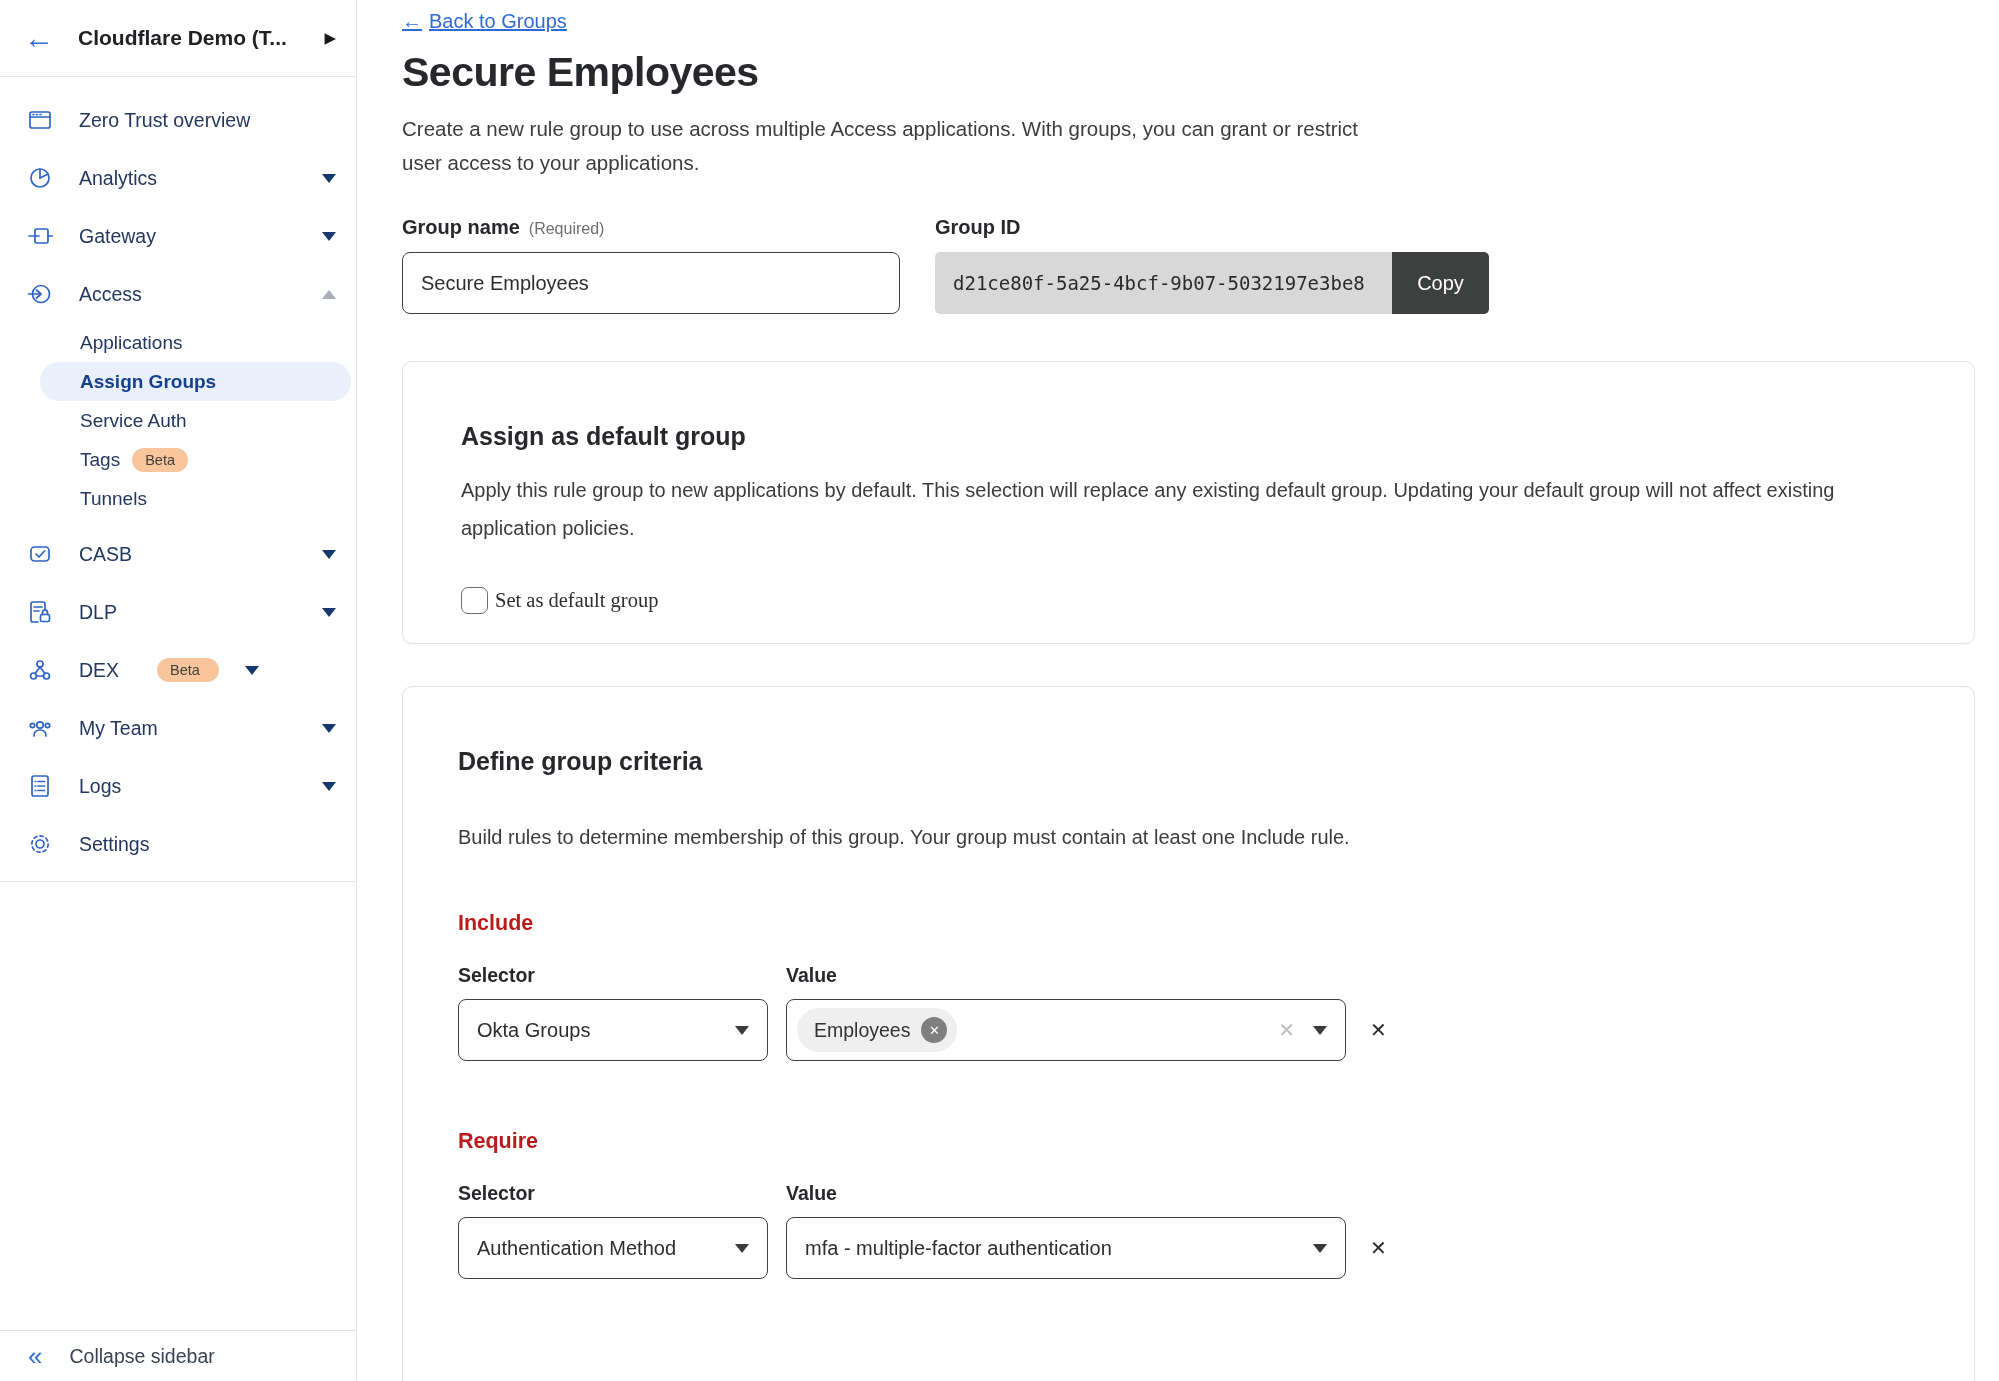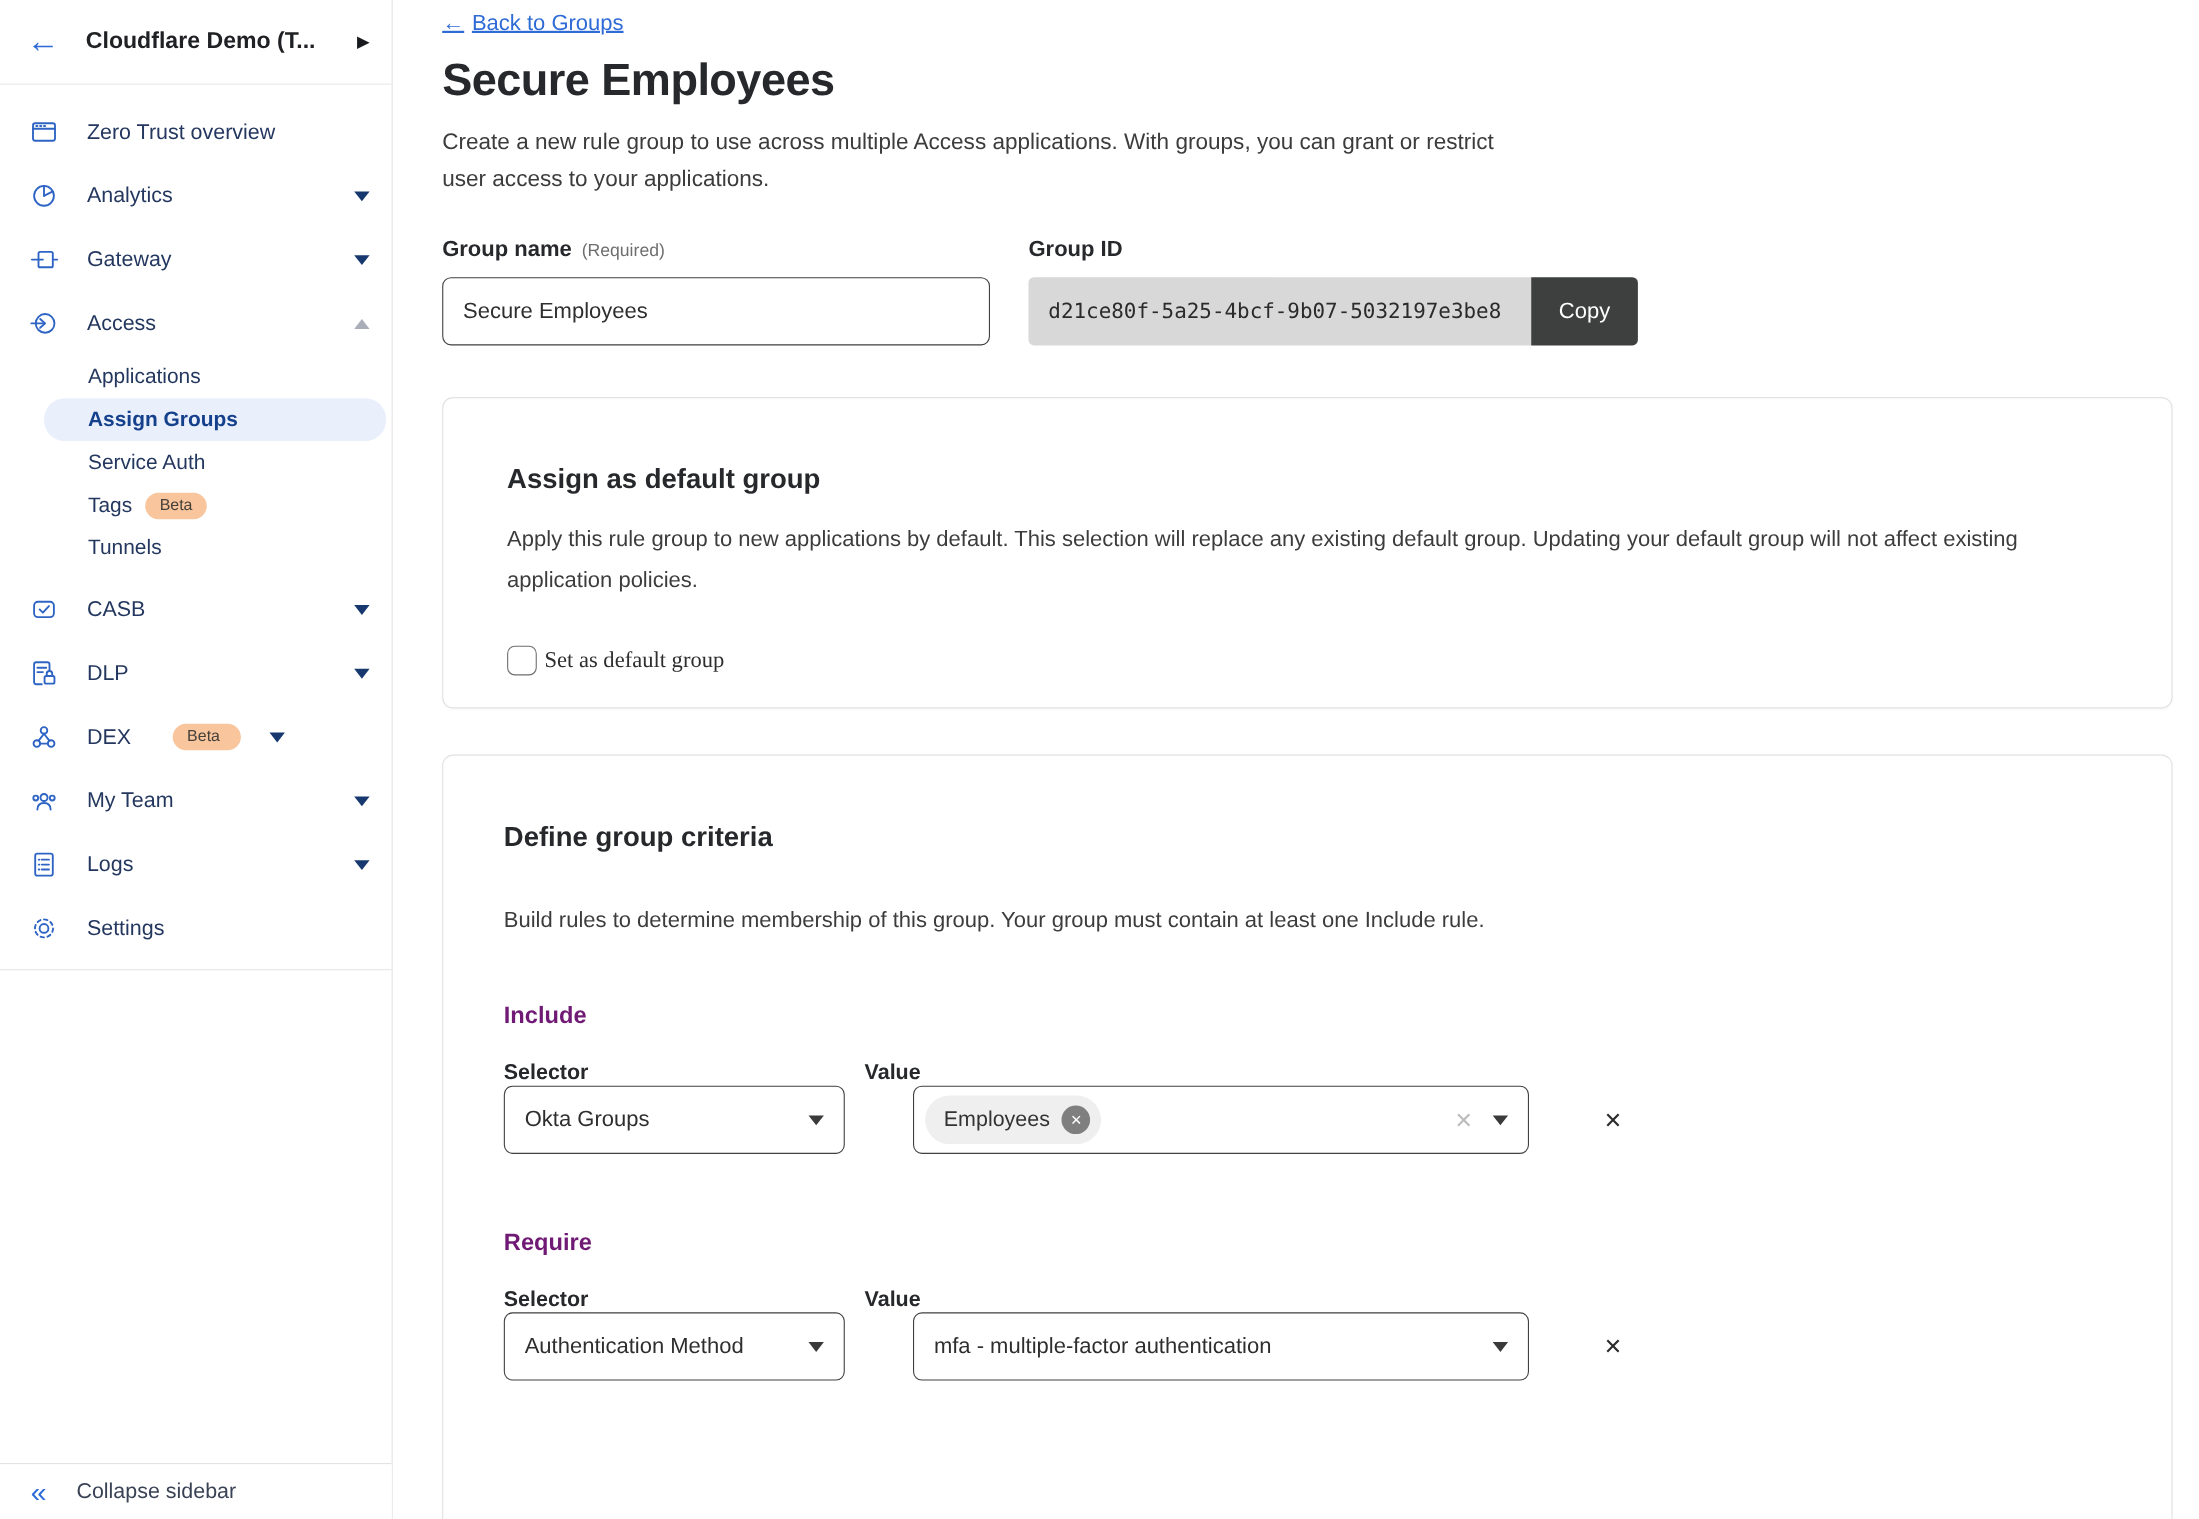--- a/index.html
+++ b/index.html
@@ -71,26 +71,26 @@
           border-radius:10px; box-shadow:0 1px 2px rgba(0,0,0,0.03); }
   .card1 { margin-top:47px; height:283px; padding:60px 58px 0; }
   .card-title { font-size:25px; font-weight:bold; color:#26282b; }
   .card-desc { margin-top:20px; font-size:20px; color:#3c3c3c; line-height:38px; }
   .checkbox-row { margin-top:40px; display:flex; align-items:center; gap:7px; cursor:pointer;font-family:Liberation Serif, serif; }
   .checkbox { width:27px; height:27px; border:1.6px solid #6e6e6e;
               border-radius:7px; background:#fff; }
   .checkbox-label { font-size:20.5px; color:#2e2e2e; }
   .card2 { margin-top:42px; height:760px; padding:60px 55px 0; }
   .card2 .card-desc { margin-top:42px; }
-  .rule-heading { margin-top:55px; font-size:21.5px; font-weight:bold; color:#701a75; }
+  .rule-heading { margin-top:55px; font-size:21.5px; font-weight:bold; color:#b91c1c; }
   .rule-heading.require { margin-top:68px; }
   .rule-labels { margin-top:28px; display:flex; gap:18px; }
   .rule-labels .lab { font-size:19.5px; font-weight:bold; color:#26282b; }
   .rule-labels .lab.sel-w { width:310px; }
-  .rule-row { display:flex; align-items:center;gap:44px; }
+  .rule-row { margin-top:12px; display:flex; align-items:center; }
   .select { height:62px; border:1px solid #3f4040; border-radius:8px; background:#fff;
             display:flex; align-items:center; justify-content:space-between;
             padding:0 18px; font-size:20px; color:#2e2e2e; cursor:pointer; }
   .select.sel-w { width:310px; }
   .select.val-w { width:560px; margin-left:18px; padding-left:10px; }
   .caret { width:0; height:0; border-left:7px solid transparent;
            border-right:7px solid transparent; border-top:9px solid #3a3a3a; }
   .chip { display:flex; align-items:center; gap:11px; background:#efefef;
           border-radius:999px; padding:9px 10px 9px 17px; font-size:19.5px; color:#333; }
   .chip-x { width:26px; height:26px; border-radius:50%; background:#7f7f7f;

